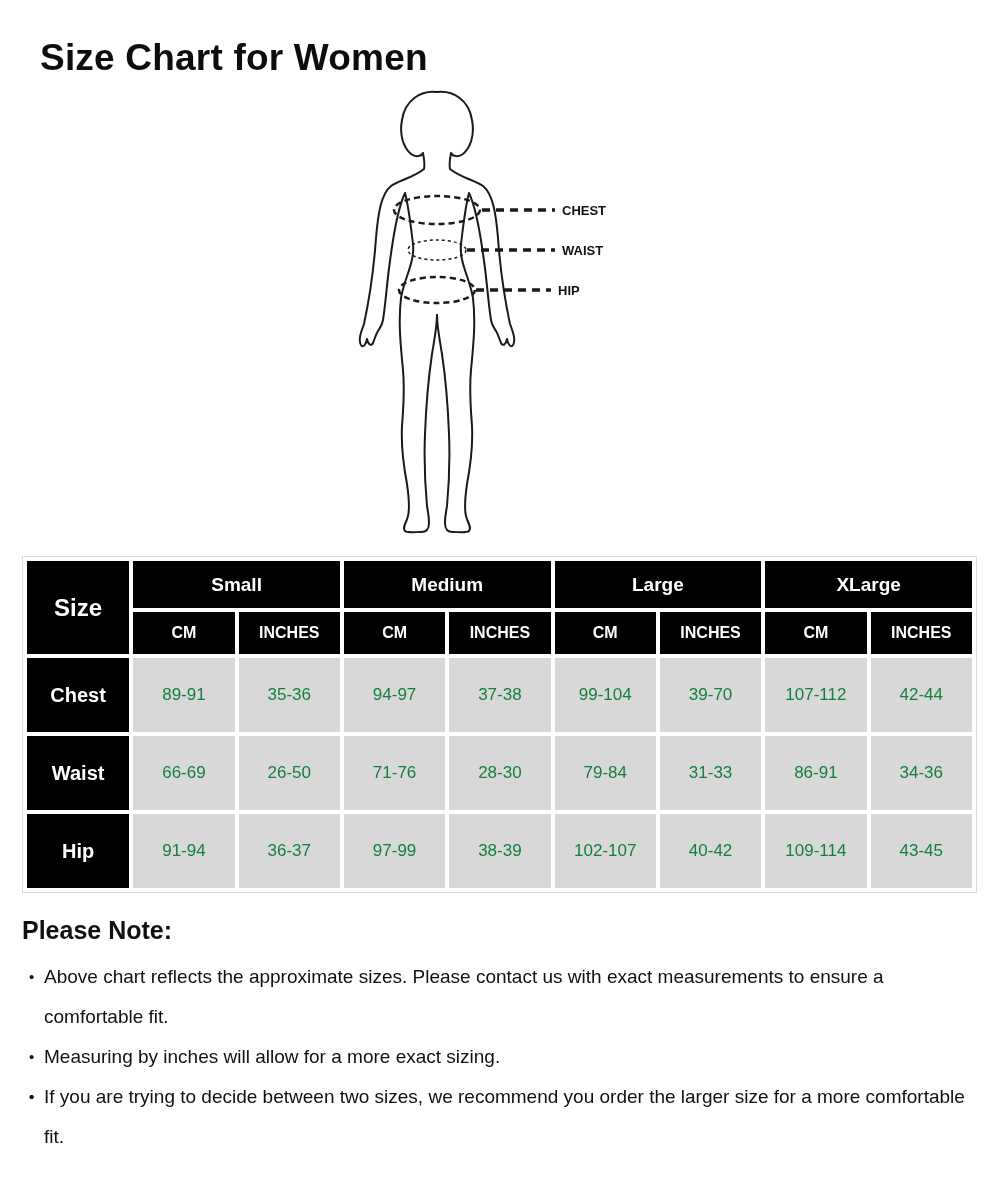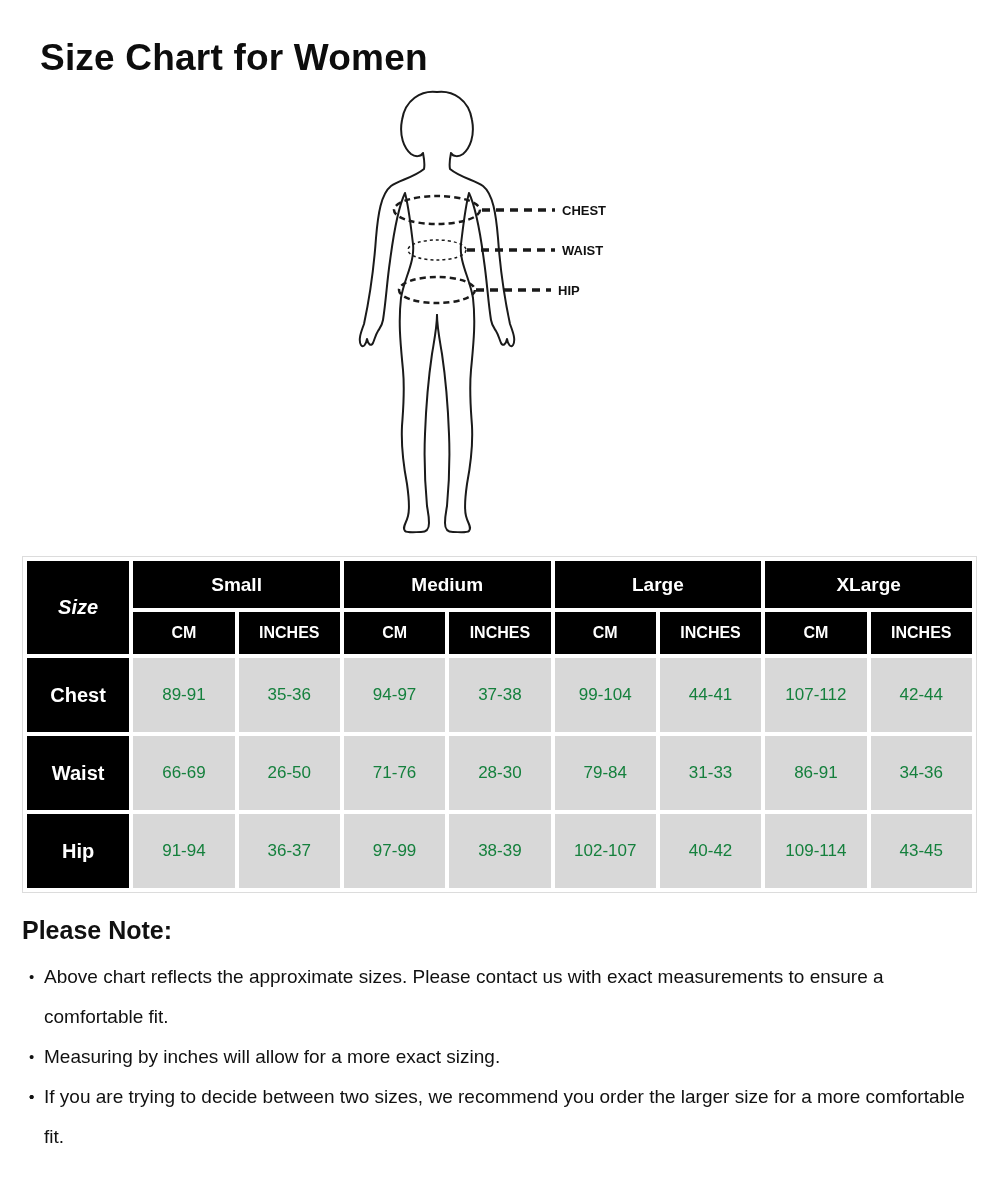--- a/index.html
+++ b/index.html
@@ -45,21 +45,21 @@
     vertical-align: middle;
     padding: 0;
   }
   .size-table .hdr {
     background: #000000;
     color: #ffffff;
     font-weight: bold;
   }
   .size-table .group-hdr { font-size: 19px; height: 47px; }
   .size-table .unit-hdr  { font-size: 16px; height: 42px; text-align: center; }
-  .size-table .corner-hdr { font-size: 20px; font-style: italic; }
+  .size-table .corner-hdr { font-size: 24px; }
   .size-table .row-hdr   { font-size: 20px; height: 74px; }
   .size-table td.val {
     background: #d8d8d8;
     color: #15803d;
     font-size: 17px;
     height: 74px;
   }
   
   .notes {
     position: absolute;
@@ -180,21 +180,21 @@
       </tr>
     </thead>
     <tbody>
       <tr>
         <th class="hdr row-hdr">Chest</th>
         <td class="val">89-91</td>
         <td class="val">35-36</td>
         <td class="val">94-97</td>
         <td class="val">37-38</td>
         <td class="val">99-104</td>
-        <td class="val">44-41</td>
+        <td class="val">39-70</td>
         <td class="val">107-112</td>
         <td class="val">42-44</td>
       </tr>
       <tr>
         <th class="hdr row-hdr">Waist</th>
         <td class="val">66-69</td>
         <td class="val">26-50</td>
         <td class="val">71-76</td>
         <td class="val">28-30</td>
         <td class="val">79-84</td>

